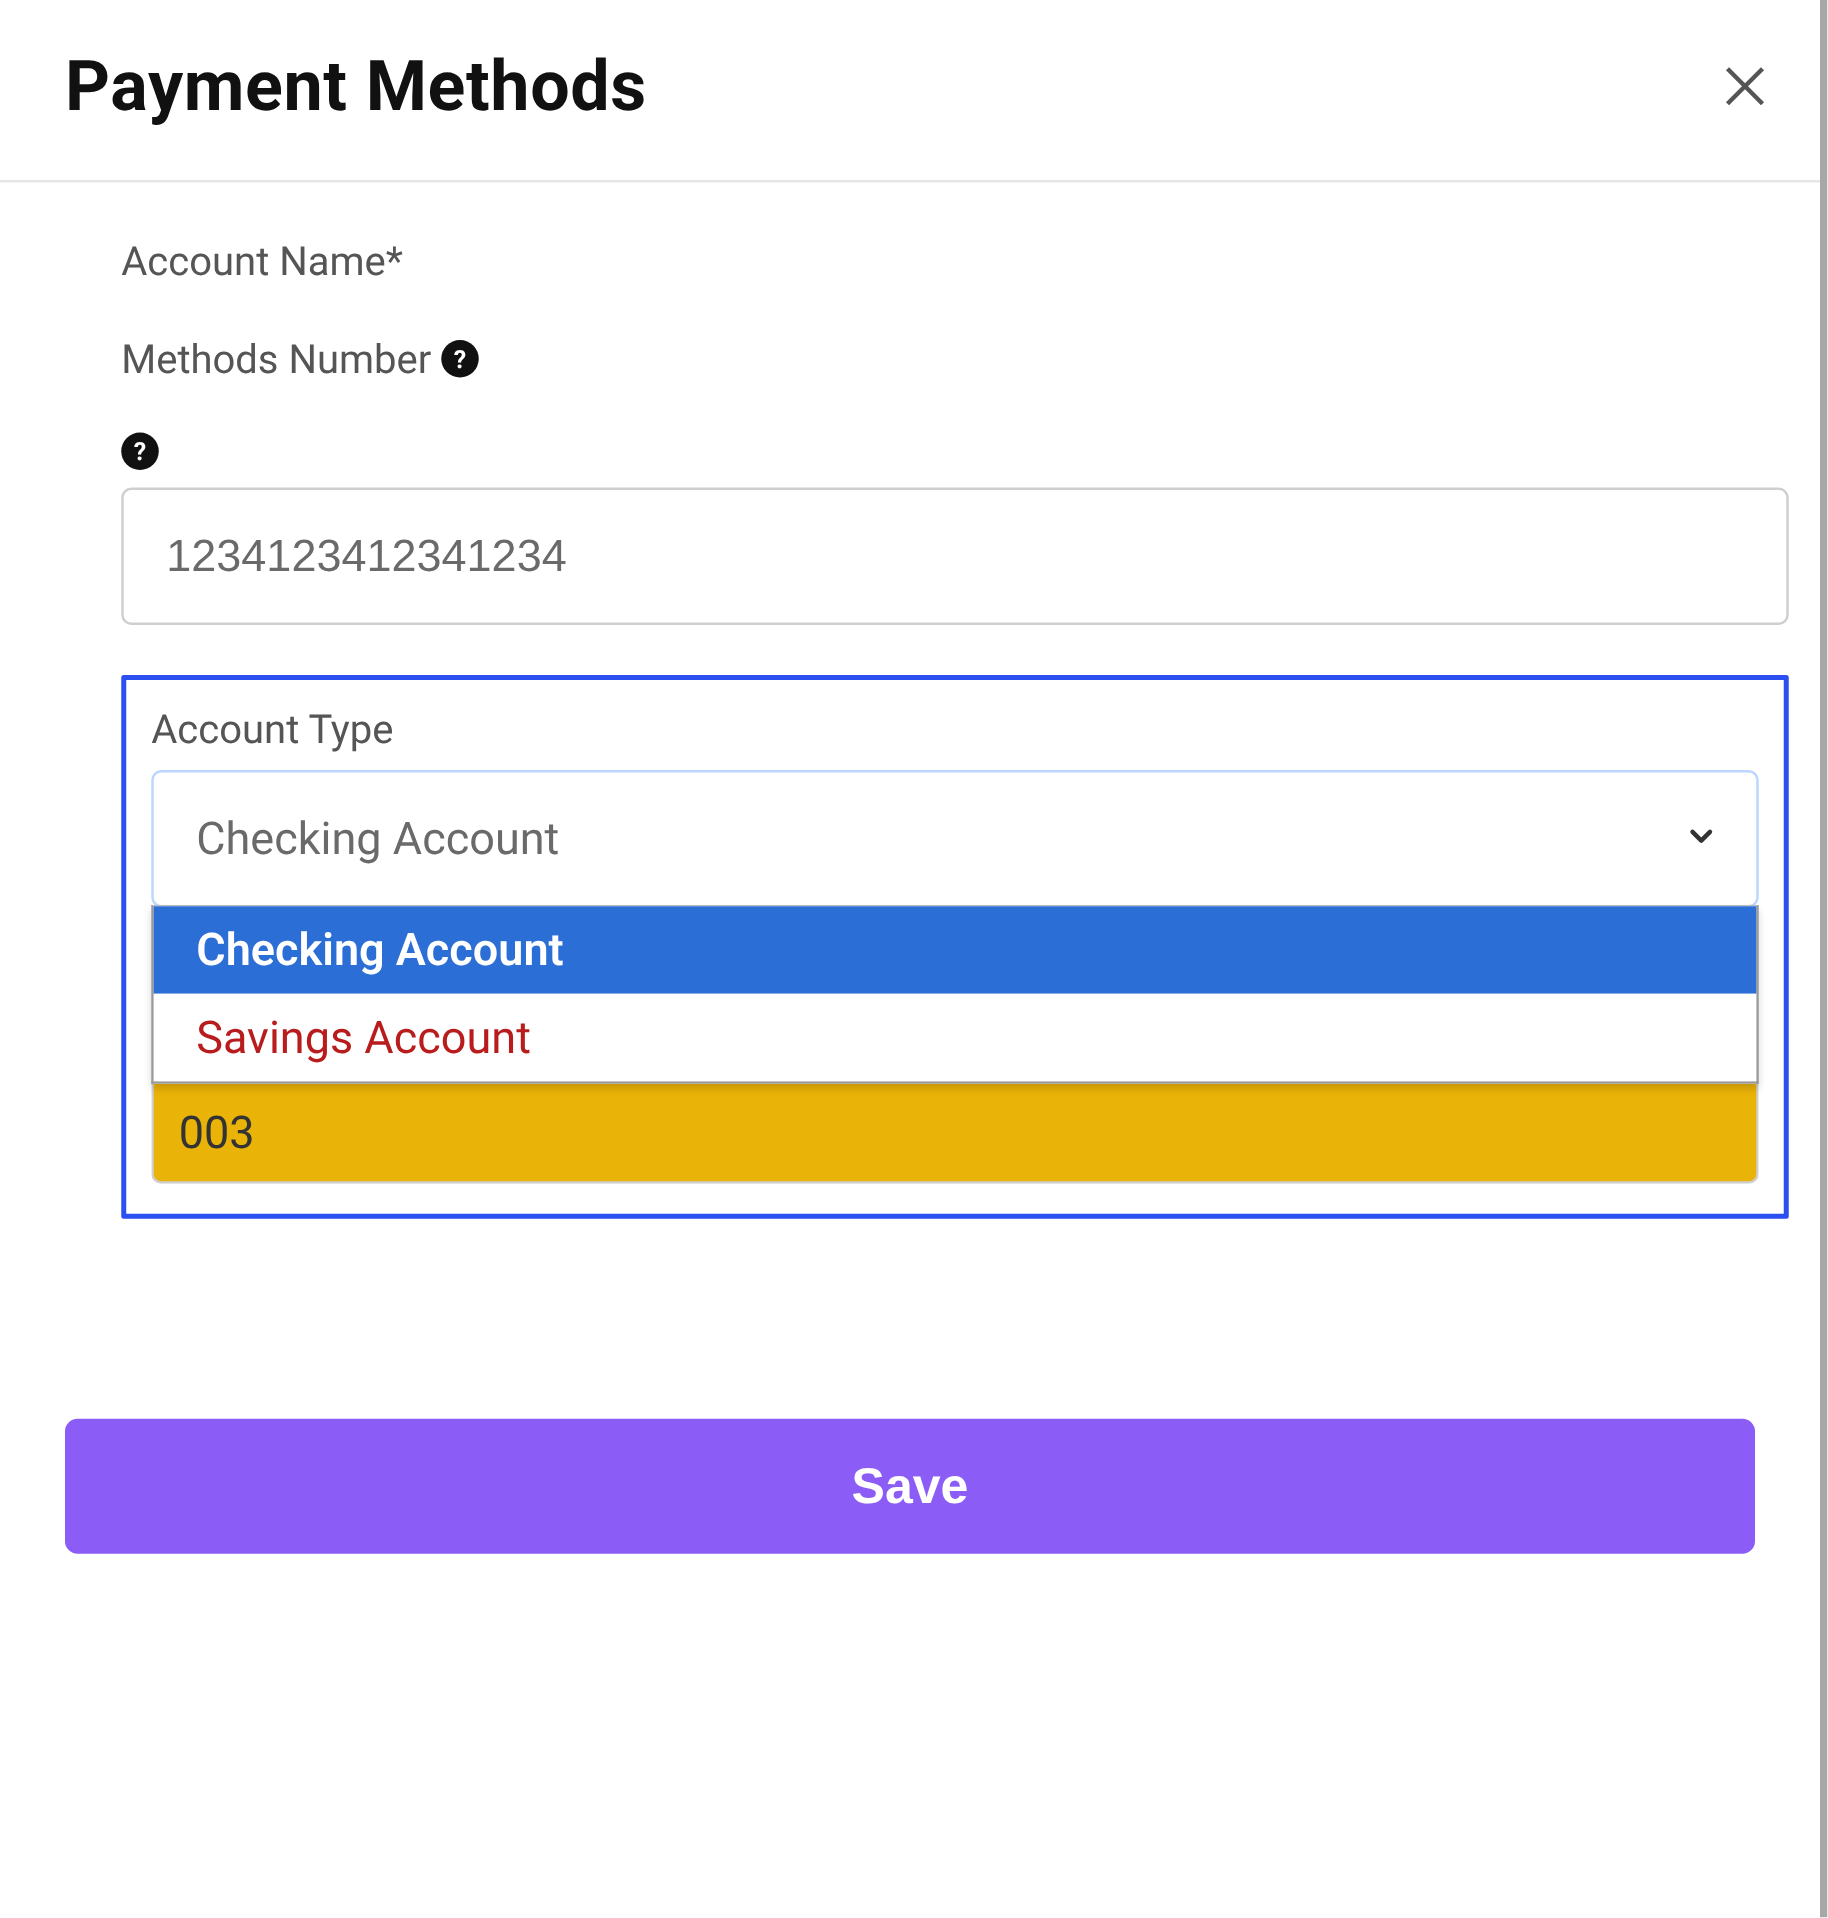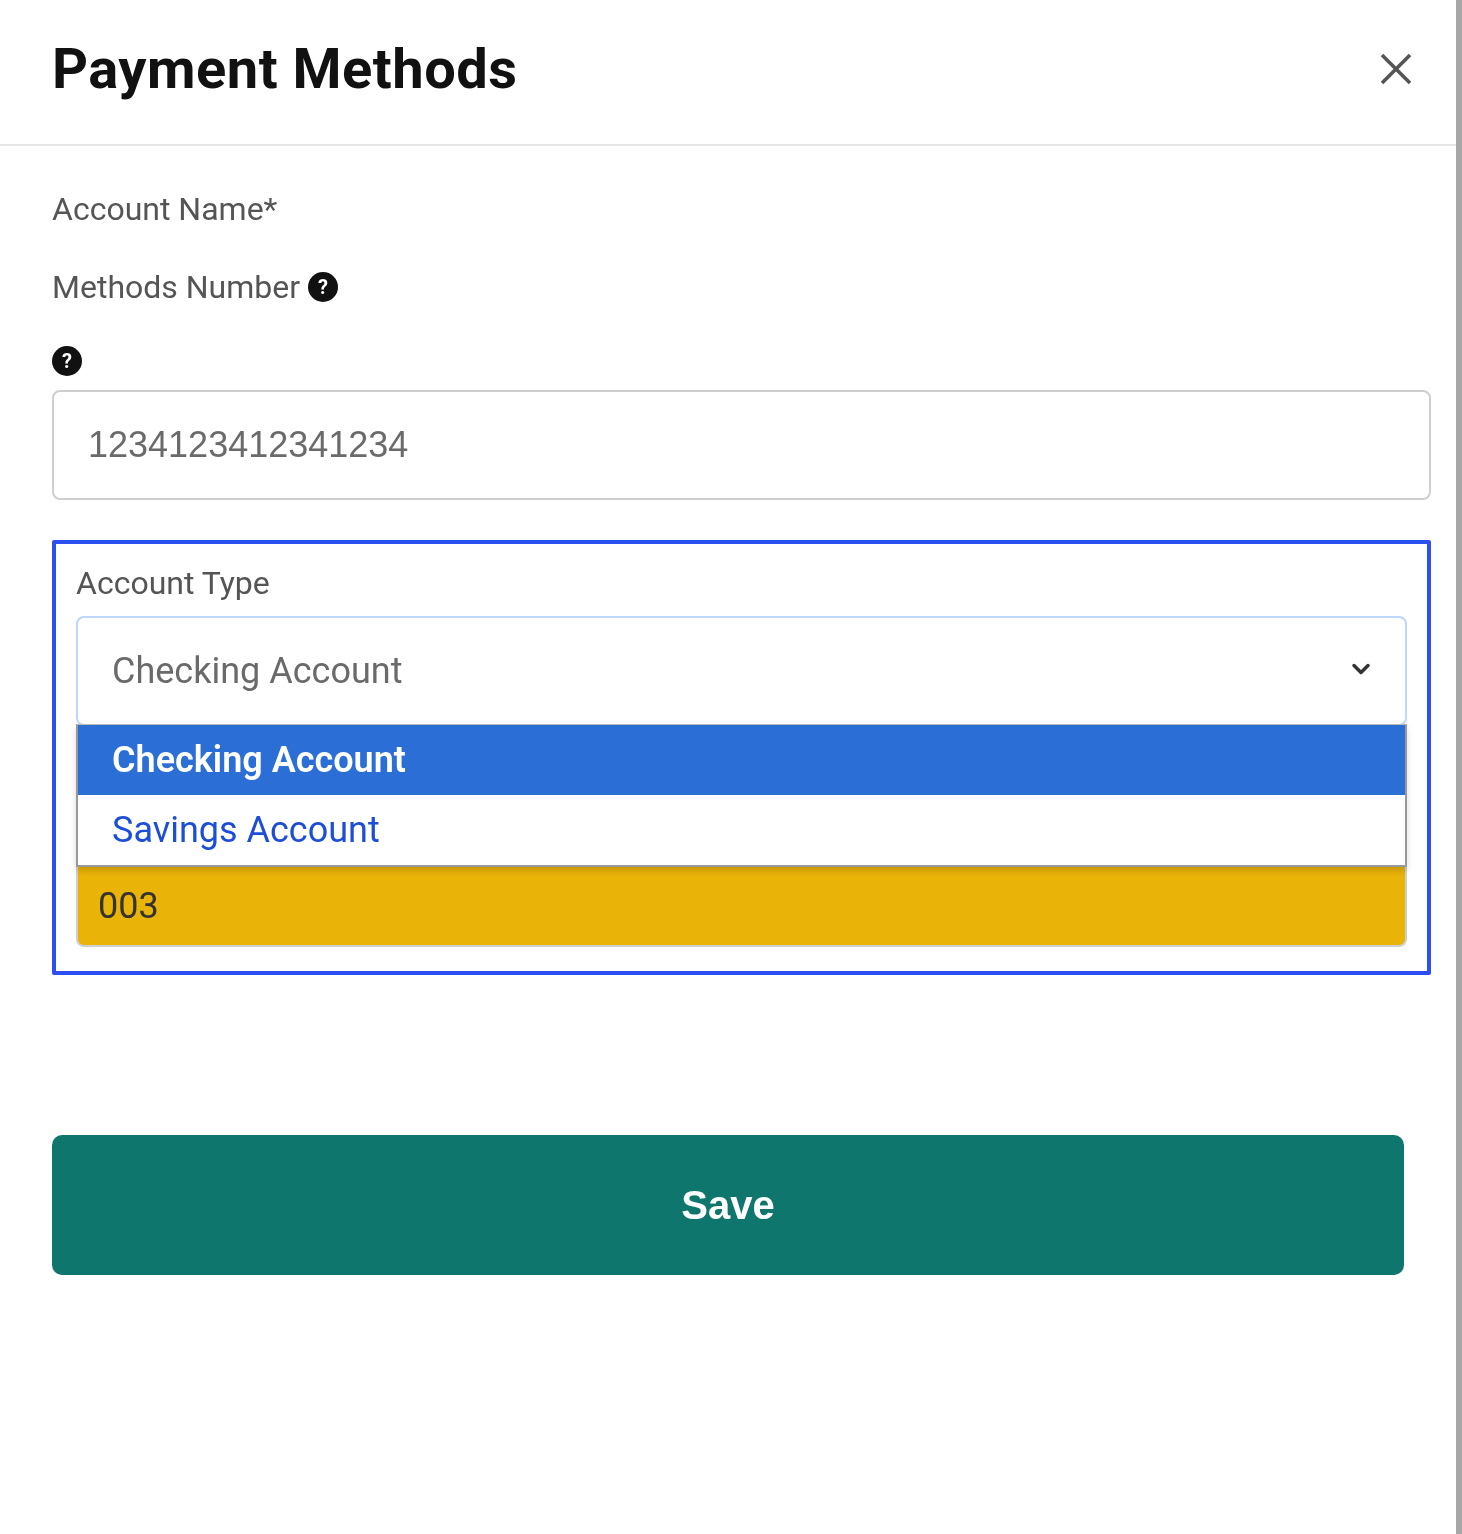--- a/index.html
+++ b/index.html
@@ -35,20 +35,21 @@
     height: 56px;
     display: flex;
     align-items: center;
     justify-content: center;
     cursor: pointer;
     color: #555;
   }
   .close-btn svg { stroke: #555; stroke-width: 3.5; }
   .modal-body {
     padding: 44px 25px 40px 52px;
+    margin-left: 45px;
   }
   .field {
     margin-bottom: 40px;
     position: relative;
   }
   .field-label {
     font-size: 32px;
     color: #555;
     margin-bottom: 14px;
     display: flex;
@@ -113,21 +114,21 @@
     border: 2px solid #999;
     border-top: 1px solid #bbb;
     background: #fff;
     box-shadow: 0 4px 6px rgba(0,0,0,0.15);
   }
   .dropdown-item {
     padding: 14px 34px;
     font-size: 36px;
     cursor: pointer;
     background: #fff;
-    color: #1d4ed8;
+    color: #b91c1c;
   }
   .dropdown-item.selected {
     background: #2b6ed6;
     color: #fff;
     font-weight: 600;
   }
   .under-row {
     padding: 18px 20px;
     font-size: 36px;
     color: #333;
@@ -135,22 +136,22 @@
     border-top: none;
     border-radius: 0 0 8px 8px;
     background: #eab308;
   }
   .modal-footer {
     padding: 0 52px 40px 52px;
     margin-top: 120px;
   }
   .save-btn {
     width: 100%;
-    height: 140px;
-    background: #0f766e;
+    height: 108px;
+    background: #8b5cf6;
     color: #fff;
     font-size: 40px;
     font-weight: 700;
     border: none;
     border-radius: 10px;
     cursor: pointer;
   }
 </style>
 </head>
 <body>

